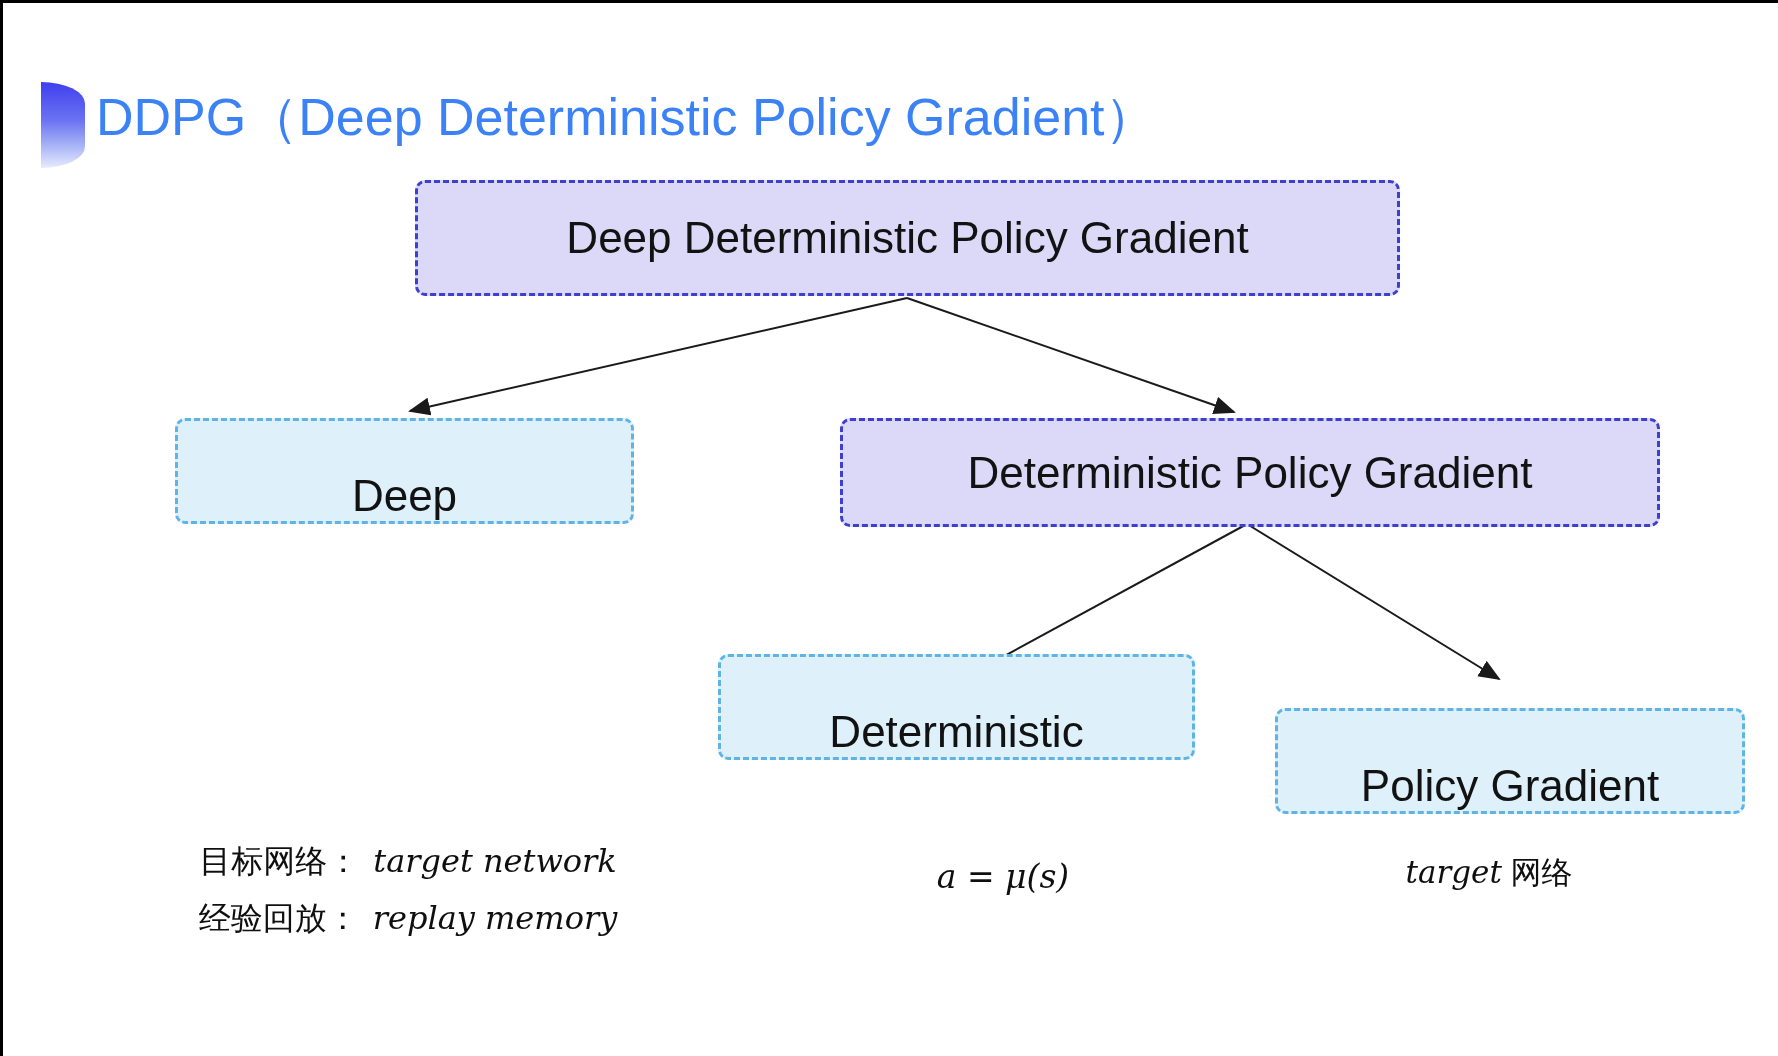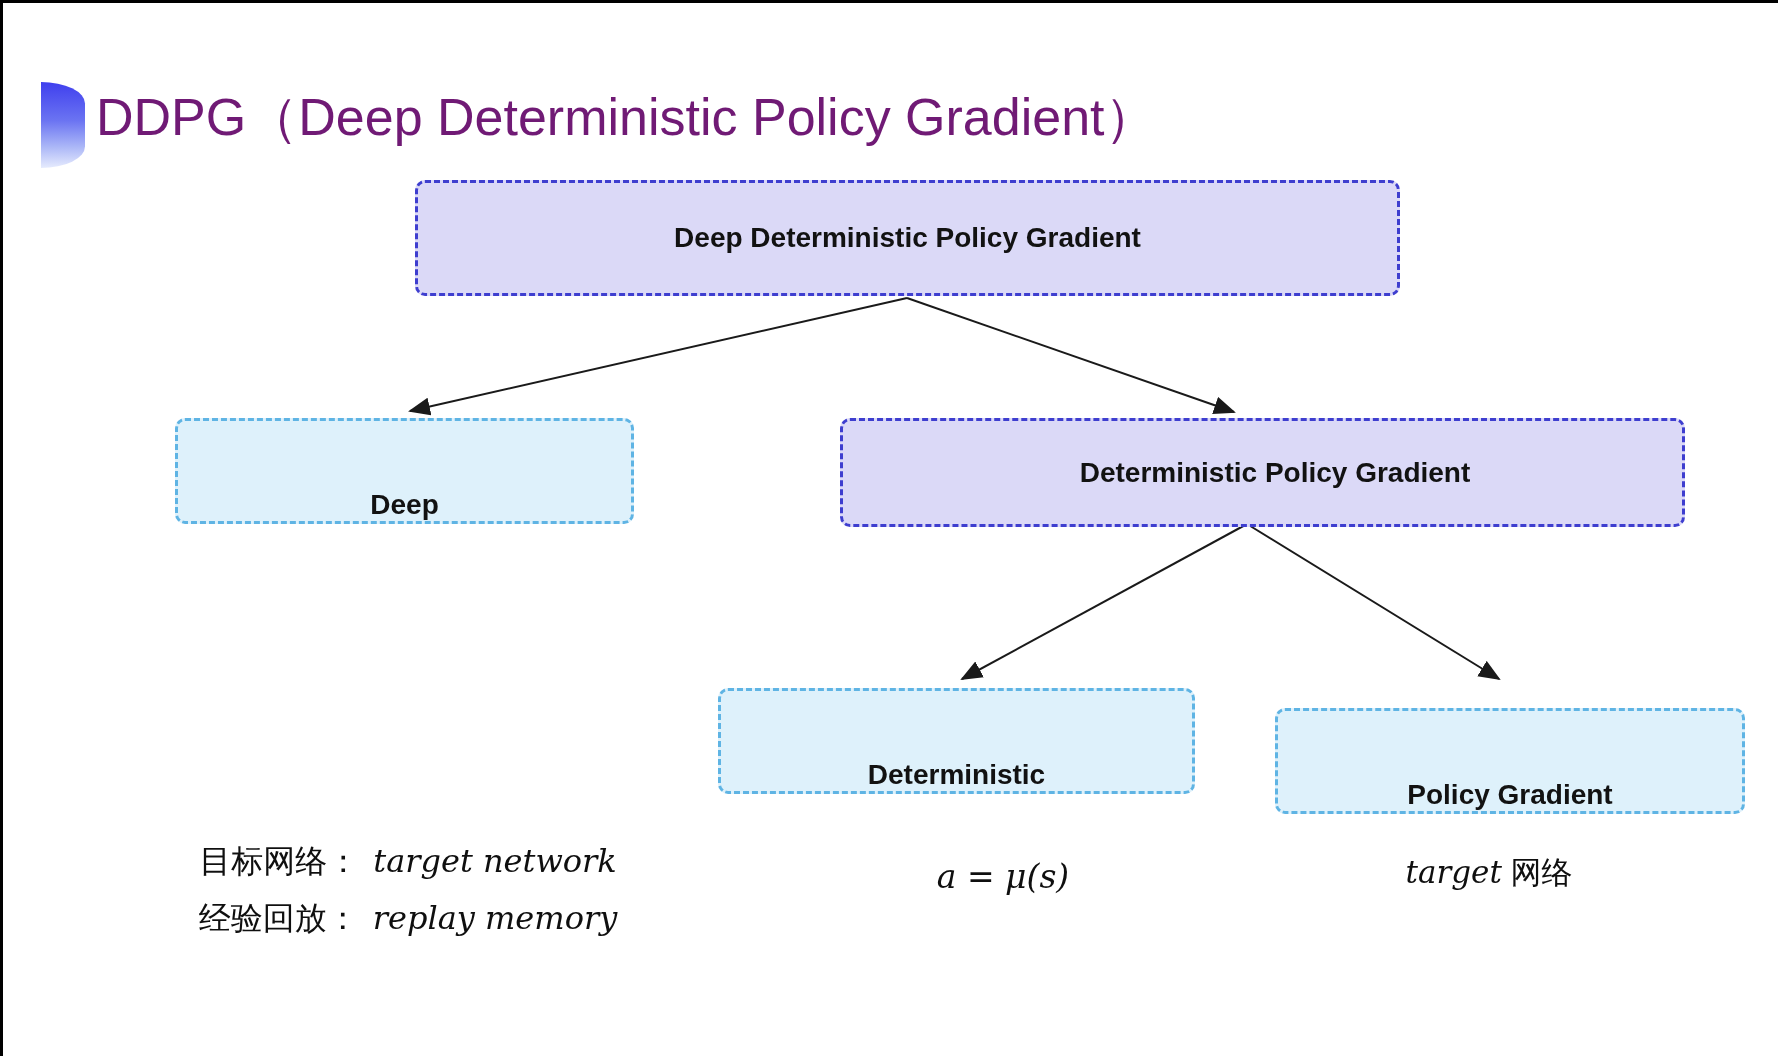--- a/index.html
+++ b/index.html
@@ -15,36 +15,36 @@
   #frame-left{top:0;left:0;width:3px;height:1056px;}
 
   
   #title-icon{
     position:absolute;left:41px;top:82px;width:44px;height:86px;
     background:linear-gradient(180deg,#3f3fee 0%,#6b74f2 45%,#aab6f7 75%,#e6ebfd 100%);
     border-radius:0 88px 88px 0 / 0 50% 50% 0;
   }
   #page-title{
     position:absolute;left:96px;top:86px;width:1500px;
-    font-size:52px;line-height:62px;font-weight:500;color:#701a75;
+    font-size:52px;line-height:62px;font-weight:500;color:#3b82f6;
     letter-spacing:0px;white-space:nowrap;
   }
 
   
   .node{
     position:absolute;display:flex;align-items:center;justify-content:center;
-    border-radius:10px;font-size:28px;font-weight:700;color:#121212;
+    border-radius:10px;font-size:44px;font-weight:400;color:#121212;
     text-align:center;white-space:nowrap;
   }
   .node.purple{background:#dbd9f7;border:3px dashed #3e3ecf;}
   .node.cyan{background:#def1fb;border:3px dashed #5fb4e4;align-items:flex-end;}
   #node-ddpg{left:415px;top:180px;width:979px;height:110px;}
   #node-deep{left:175px;top:418px;width:453px;height:100px;}
-  #node-dpg{left:840px;top:418px;width:814px;height:103px;padding-left:25px;}
-  #node-deterministic{left:718px;top:688px;width:471px;height:100px;}
+  #node-dpg{left:840px;top:418px;width:814px;height:103px;}
+  #node-deterministic{left:718px;top:654px;width:471px;height:100px;}
   #node-policy-gradient{left:1275px;top:708px;width:464px;height:100px;}
 
   #edges-svg{position:absolute;left:0;top:0;width:1778px;height:1056px;pointer-events:none;}
   #edges-svg line{stroke:#1a1a1a;stroke-width:2;}
 
   
   .note{position:absolute;text-align:center;color:#0f0f0f;font-weight:500;}
   #note-deep{left:105px;top:833px;width:606px;font-size:32px;line-height:57px;}
   #note-det{left:795px;top:855px;width:416px;font-size:31px;line-height:43px;}
   #note-pg{left:1289px;top:850px;width:400px;font-size:31px;line-height:45px;}

